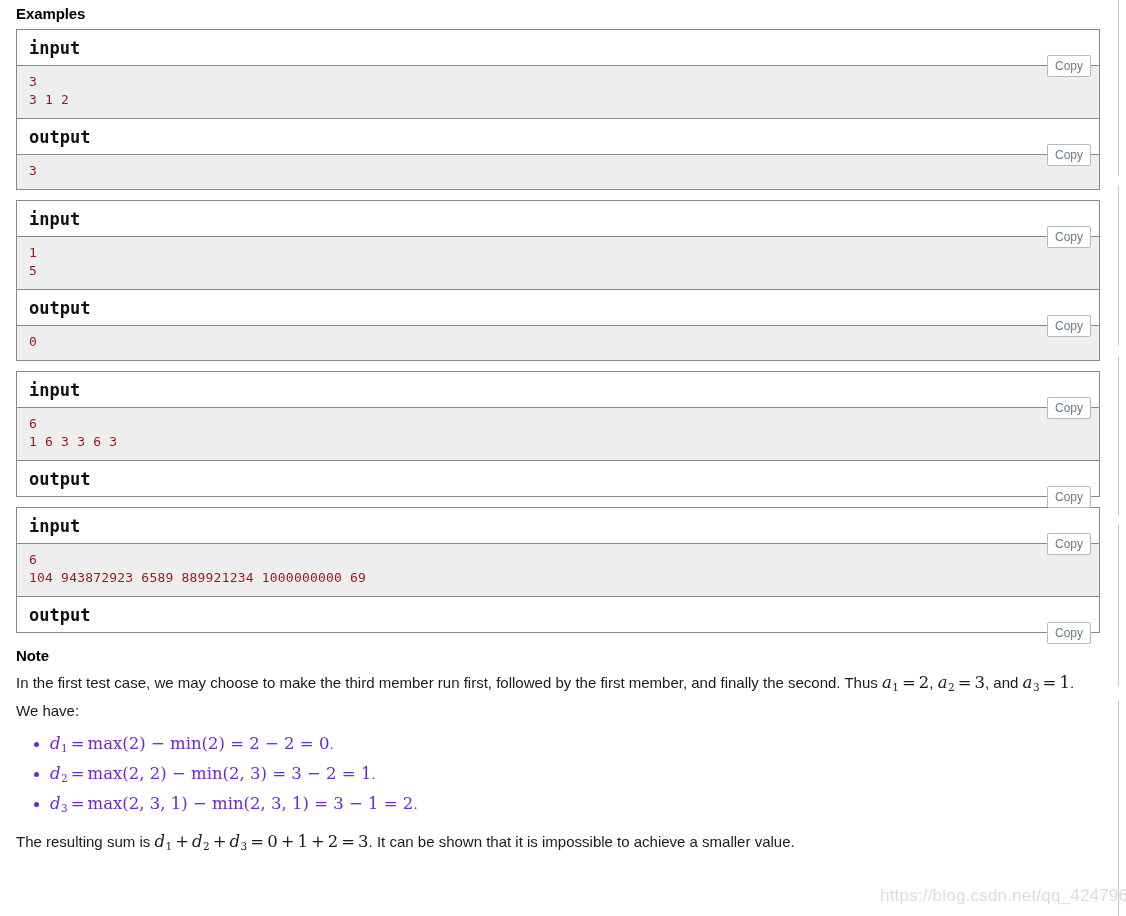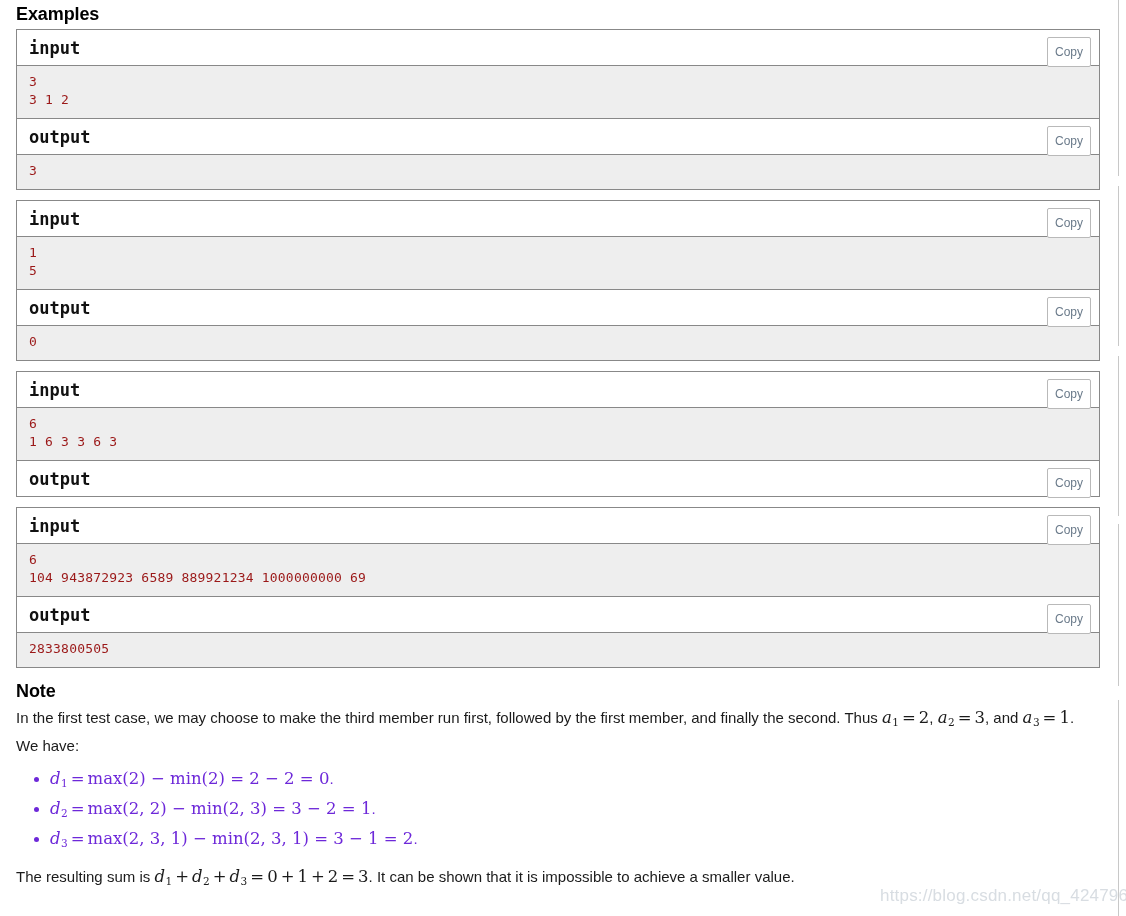--- a/index.html
+++ b/index.html
@@ -35,21 +35,21 @@
 
   .content {
     position: absolute;
     left: 16px;
     top: 0;
     width: 1084px;
   }
 
   
   .section-title {
-    font-size: 18px;
+    font-size: 15px;
     font-weight: bold;
     color: #000;
     margin: 0;
     padding: 4px 0 5px 0;
     line-height: 20px;
     letter-spacing: -0.1px;
   }
 
   
   .sample-tests { margin: 0; }
@@ -74,22 +74,22 @@
     color: #111;
     background: #ffffff;
     border-bottom: 1px solid #888888;
     box-sizing: border-box;
     letter-spacing: 0px;
   }
 
   .copy-btn {
     position: absolute;
     right: 8px;
-    top: 7px;
-    height: 30px;
+    top: 25px;
+    height: 22px;
     line-height: 20px;
     padding: 0 7px;
     font-family: "Liberation Sans", sans-serif;
     font-size: 12px;
     font-weight: normal;
     color: #6a7a8a;
     background: #ffffff;
     border: 1px solid #b9b9b9;
     border-radius: 2px;
     cursor: pointer;
@@ -238,23 +238,20 @@
           <button class="copy-btn">Copy</button>
         </div>
         <div class="io-body">
           <pre>6
 104 943872923 6589 889921234 1000000000 69</pre>
         </div>
         <div class="io-title">
           <span>output</span>
           <button class="copy-btn">Copy</button>
         </div>
-        <div class="io-body">
-          <pre>2833800505</pre>
-        </div>
       </div>
 
     </div>
 
     <div class="note-section">
       <h2 class="section-title">Note</h2>
 
       <p class="note-para"><span>In the first test case, we may choose to make the third member run first, followed by the first member, and finally the second. Thus </span><span class="math mblock"><span class="v">a</span><sub>1</sub><span class="op">=</span><span class="num">2</span></span><span>, </span><span class="math mblock"><span class="v">a</span><sub>2</sub><span class="op">=</span><span class="num">3</span></span><span>, and </span><span class="math mblock"><span class="v">a</span><sub>3</sub><span class="op">=</span><span class="num">1</span></span><span>. We have:</span></p>
 
       <ul class="note-list">

